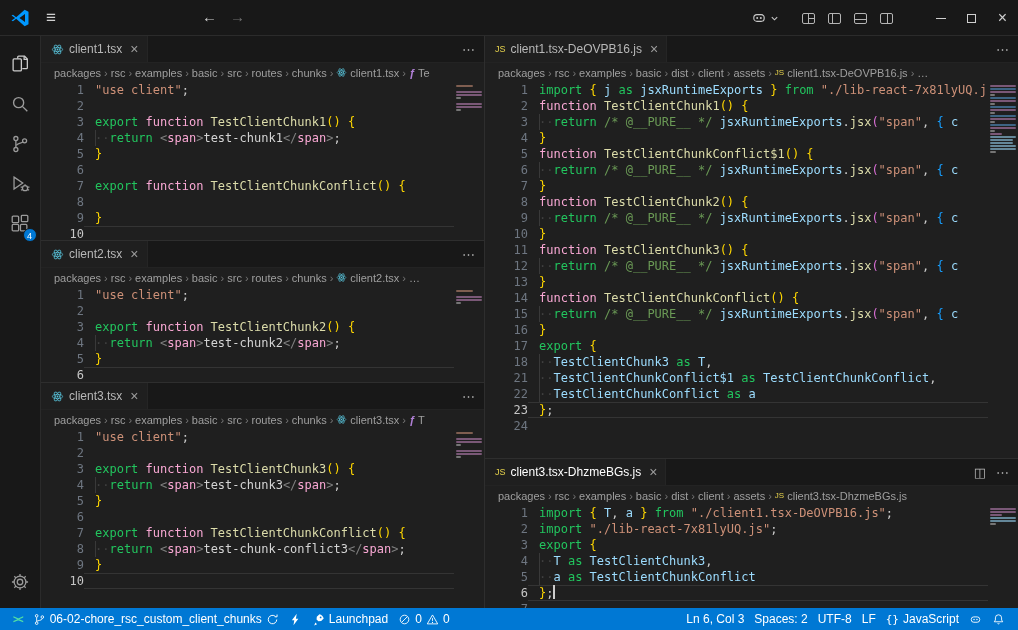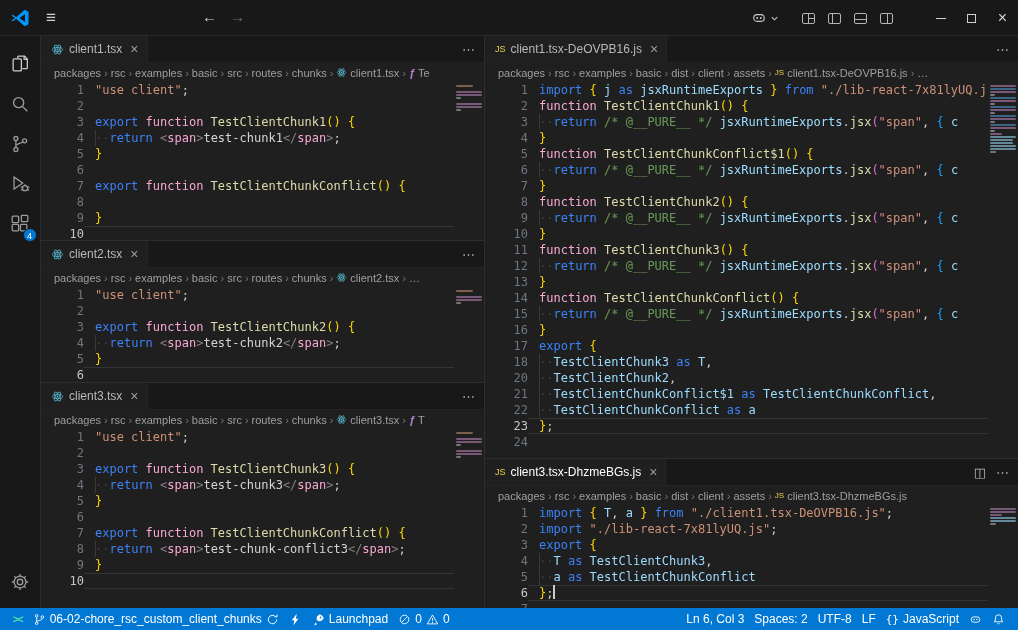--- a/index.html
+++ b/index.html
@@ -77,21 +77,21 @@
   .code { position:absolute; left:0; top:0; right:30px; bottom:0; overflow:hidden; }
   .ln { display:flex; height:16px; line-height:16px;
         font-family:"DejaVu Sans Mono", monospace; font-size:12px; }
   .num { flex:0 0 43px; text-align:right; color:#6e7681; }
   .lntext { position:relative; flex:1; padding-left:11px; white-space:pre; overflow:hidden; color:#cccccc; }
   .ln.active .num { color:#c6c6c6; }
   .ln.active .lntext { box-shadow: inset 0 1px 0 #343434, inset 0 -1px 0 #343434; }
   .iguide { position:absolute; left:11px; top:0; bottom:0; border-left:1px solid #393939; }
   .caret { display:inline-block; width:2px; height:14px; background:#cccccc; vertical-align:-2px; }
 
-  .tk-s { color:#ce9178; }  .tk-c { color:#3b82f6; }  .tk-k { color:#f9a8d4; }
+  .tk-s { color:#ce9178; }  .tk-c { color:#22c55e; }  .tk-k { color:#f9a8d4; }
   .tk-f { color:#dcdcaa; }  .tk-v { color:#9cdcfe; }  .tk-m { color:#6a9955; }
   .tk-b1 { color:#ffd700; } .tk-b2 { color:#da70d6; } .tk-b3 { color:#179fff; }
   .tk-p { color:#cccccc; }  .tk-t { color:#d4d4d4; }  .tk-a { color:#808080; }
   .tk-w { color:#404040; }
 
   .minimap { position:absolute; right:0; top:0; bottom:0; width:30px; padding-top:3px; }
   .mbar { height:2px; margin:0 2px 1px 2px; border-radius:1px; opacity:.55; }
 
   
   .statusbar { position:absolute; left:0; right:0; bottom:0; height:22px; background:#0078d4;
@@ -617,24 +617,20 @@
           </div>
           <div class="ln">
             <span class="num">17</span>
             <span class="lntext"><span class="tk-c">export </span><span class="tk-b1">{</span></span>
           </div>
           <div class="ln">
             <span class="num">18</span>
             <span class="lntext"><span class="iguide"></span><span class="tk-w">··</span><span class="tk-v">TestClientChunk3</span><span class="tk-c"> as </span><span class="tk-v">T</span><span class="tk-p">,</span></span>
           </div>
           <div class="ln">
-            <span class="num">20</span>
-            <span class="lntext"><span class="iguide"></span><span class="tk-w">··</span><span class="tk-v">TestClientChunk2</span><span class="tk-p">,</span></span>
-          </div>
-          <div class="ln">
             <span class="num">21</span>
             <span class="lntext"><span class="iguide"></span><span class="tk-w">··</span><span class="tk-v">TestClientChunkConflict$1</span><span class="tk-c"> as </span><span class="tk-v">TestClientChunkConflict</span><span class="tk-p">,</span></span>
           </div>
           <div class="ln">
             <span class="num">22</span>
             <span class="lntext"><span class="iguide"></span><span class="tk-w">··</span><span class="tk-v">TestClientChunkConflict</span><span class="tk-c"> as </span><span class="tk-v">a</span></span>
           </div>
           <div class="ln active">
             <span class="num">23</span>
             <span class="lntext"><span class="tk-b1">}</span><span class="tk-p">;</span></span>

